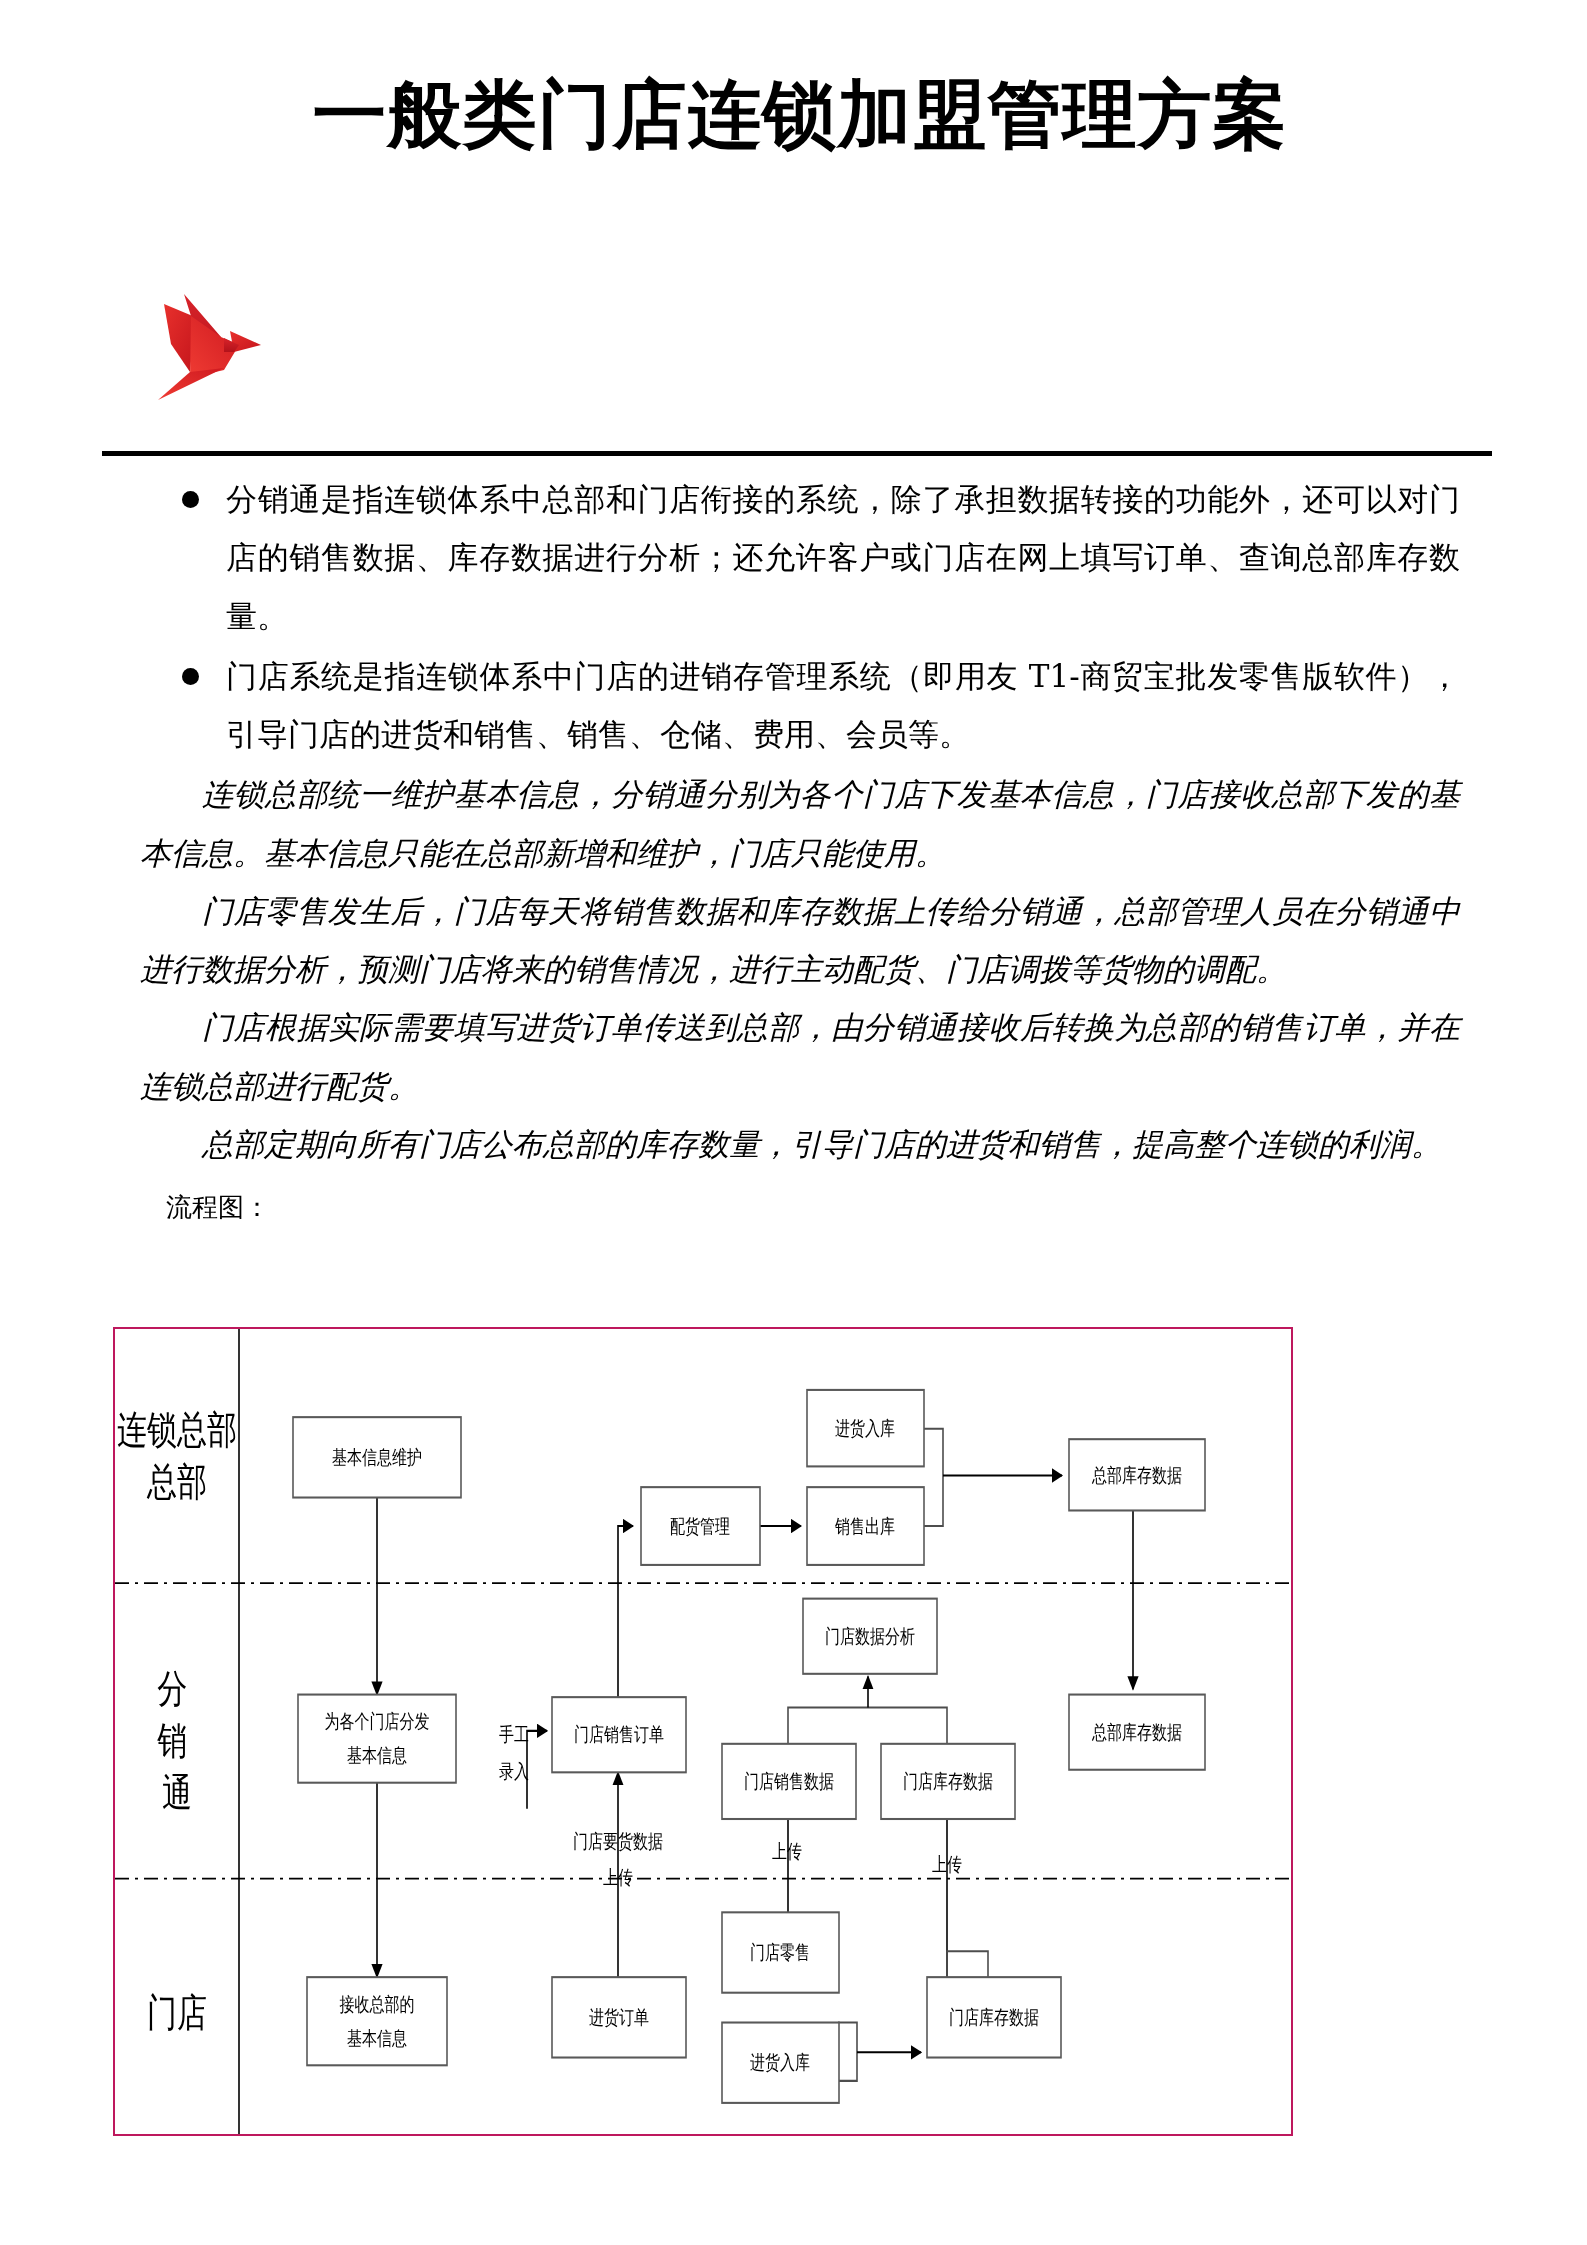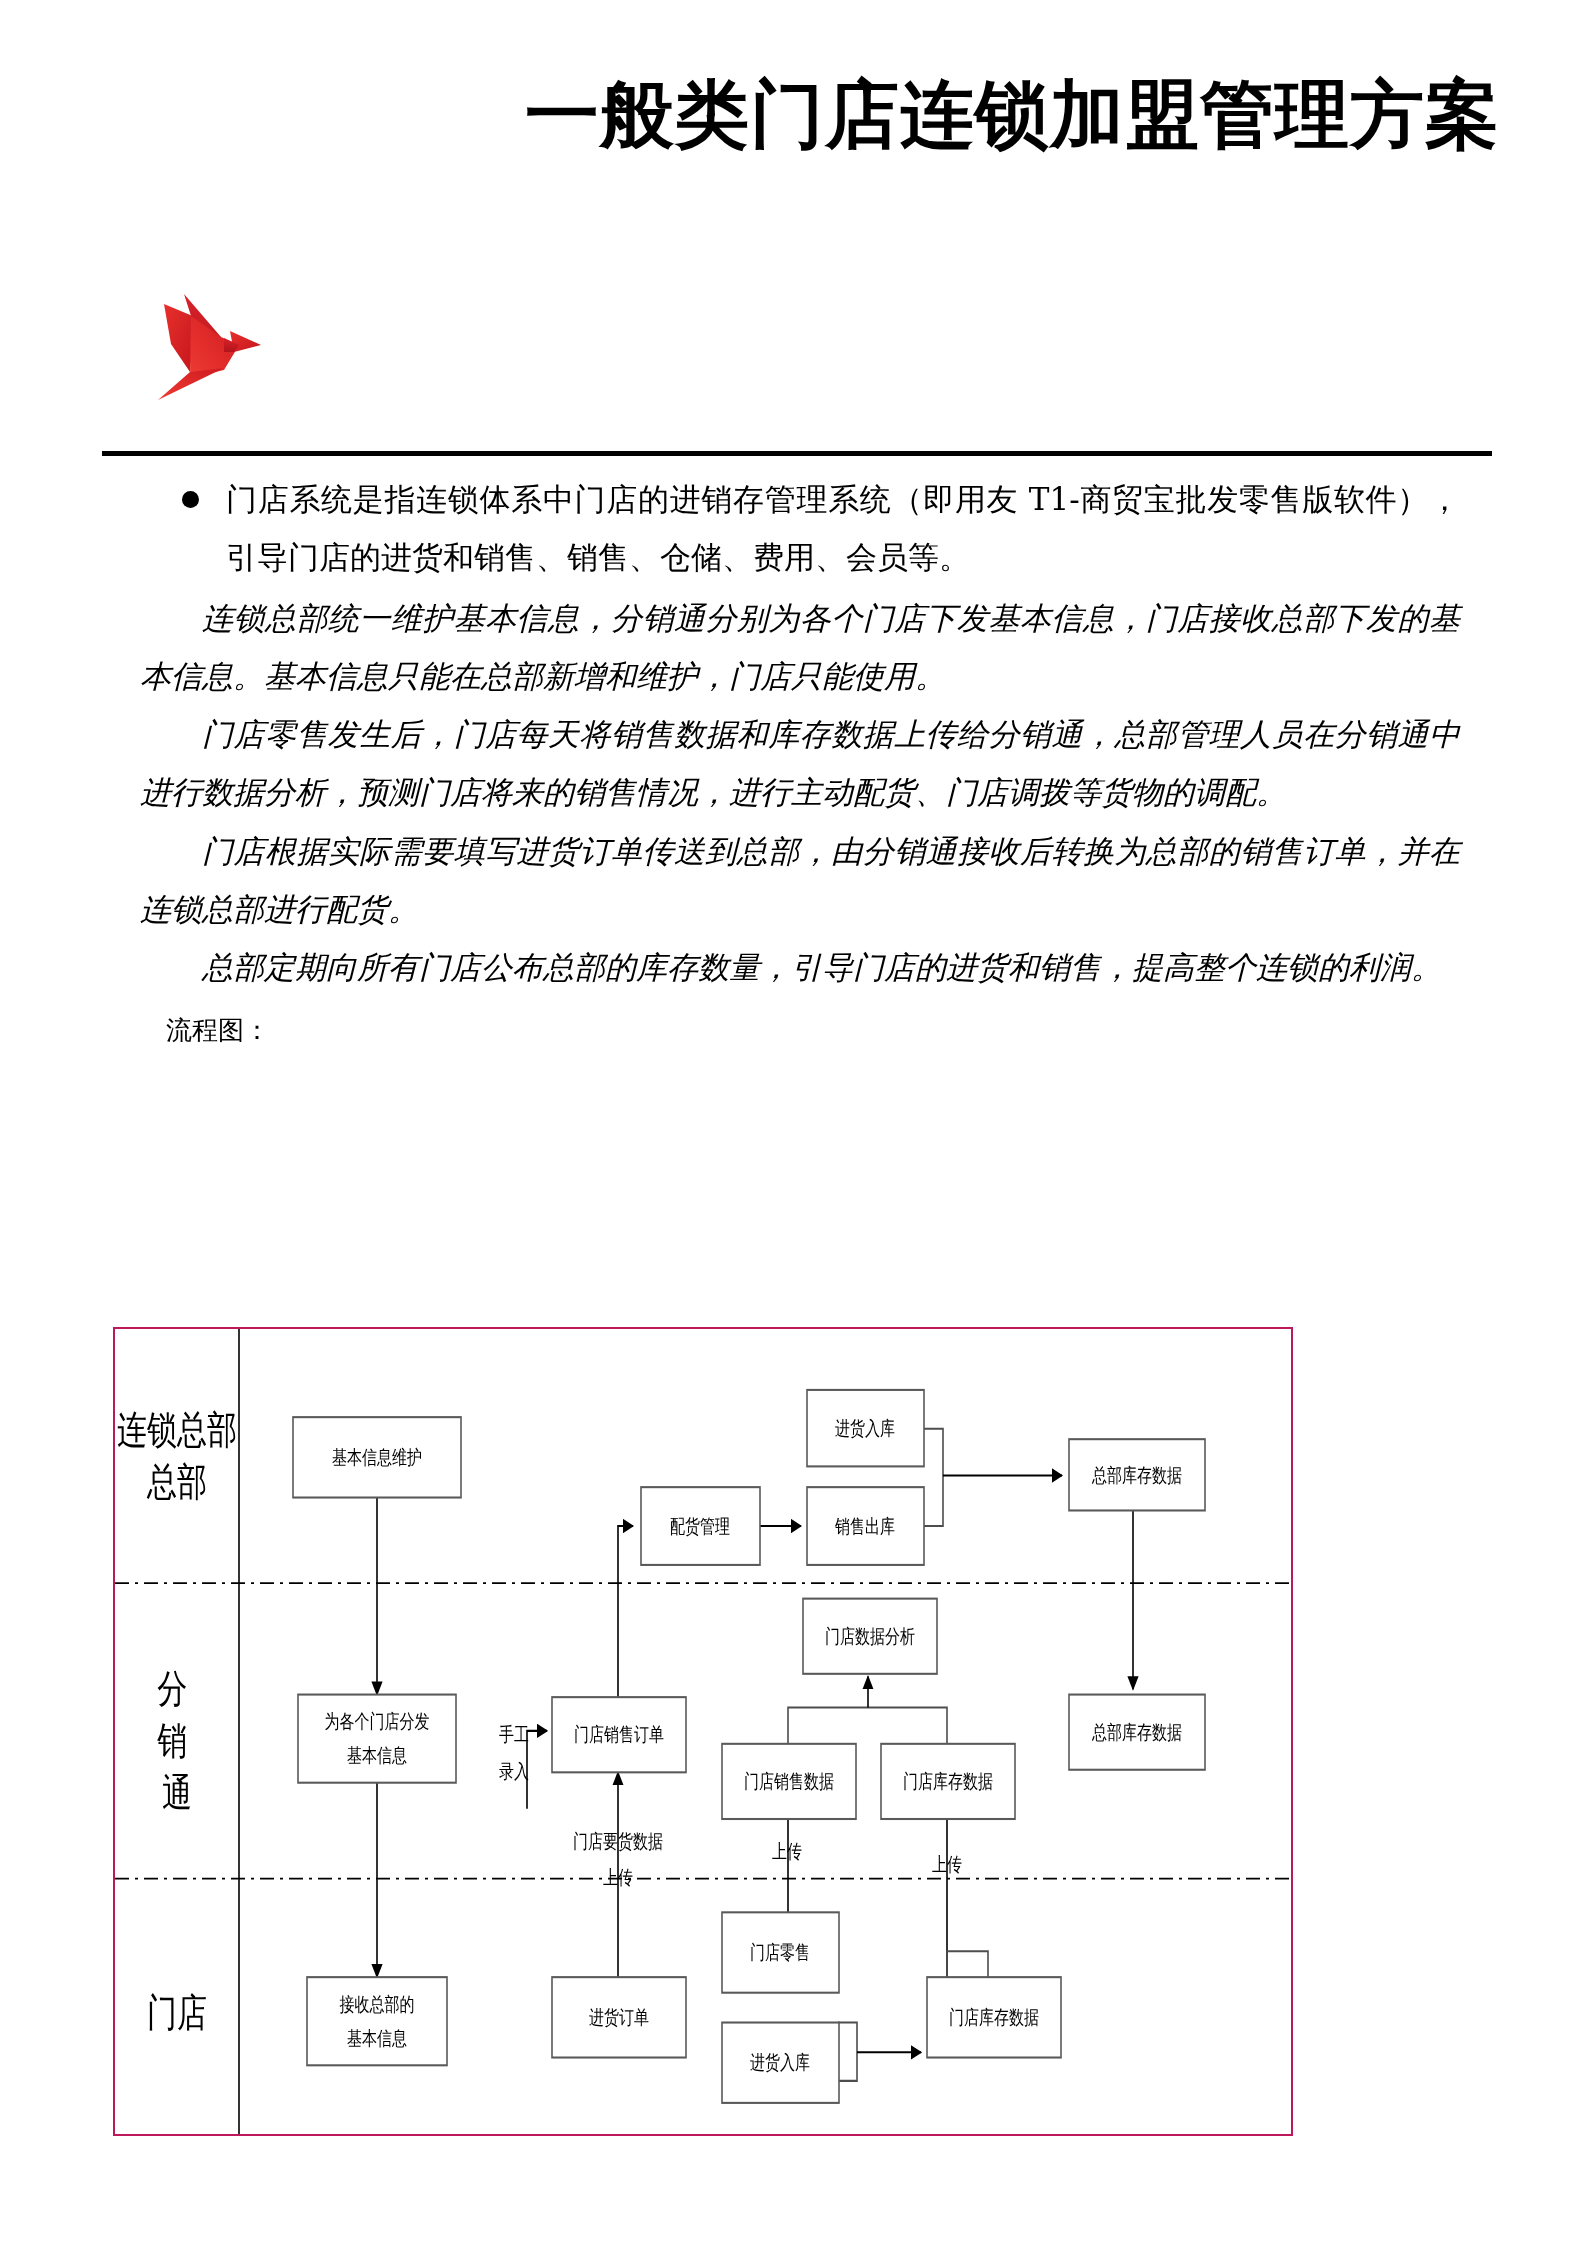--- a/index.html
+++ b/index.html
@@ -18,21 +18,21 @@
     background: #ffffff;
     overflow: hidden;
   }
 
   
   .doc-title {
     position: absolute;
     left: 100px;
     top: 72px;
     width: 1400px;
-    text-align: right;
+    text-align: center;
     font-family: "DejaVu Sans", "Liberation Sans", sans-serif;
     font-weight: bold;
     font-size: 74px;
     line-height: 1.15;
     letter-spacing: 1px;
     white-space: nowrap;
   }
 
   
   .logo-wrap {
@@ -177,20 +177,24 @@
     </svg>
   </div>
 
   <div class="header-rule"></div>
 
   <div class="body-area">
 
     <ul class="bullet-list">
       <li class="bullet-item">
         <span class="dot"></span>
+        <span>分销通是指连锁体系中总部和门店衔接的系统，除了承担数据转接的功能外，还可以对门店的销售数据、库存数据进行分析；还允许客户或门店在网上填写订单、查询总部库存数量。</span>
+      </li>
+      <li class="bullet-item">
+        <span class="dot"></span>
         <span>门店系统是指连锁体系中门店的进销存管理系统（即用友 T1-商贸宝批发零售版软件），引导门店的进货和销售、销售、仓储、费用、会员等。</span>
       </li>
     </ul>
 
     <p class="para">连锁总部统一维护基本信息，分销通分别为各个门店下发基本信息，门店接收总部下发的基本信息。基本信息只能在总部新增和维护，门店只能使用。</p>
     <p class="para">门店零售发生后，门店每天将销售数据和库存数据上传给分销通，总部管理人员在分销通中进行数据分析，预测门店将来的销售情况，进行主动配货、门店调拨等货物的调配。</p>
     <p class="para">门店根据实际需要填写进货订单传送到总部，由分销通接收后转换为总部的销售订单，并在连锁总部进行配货。</p>
     <p class="para">总部定期向所有门店公布总部的库存数量，引导门店的进货和销售，提高整个连锁的利润。</p>
 
     <p class="section-label">流程图：</p>

